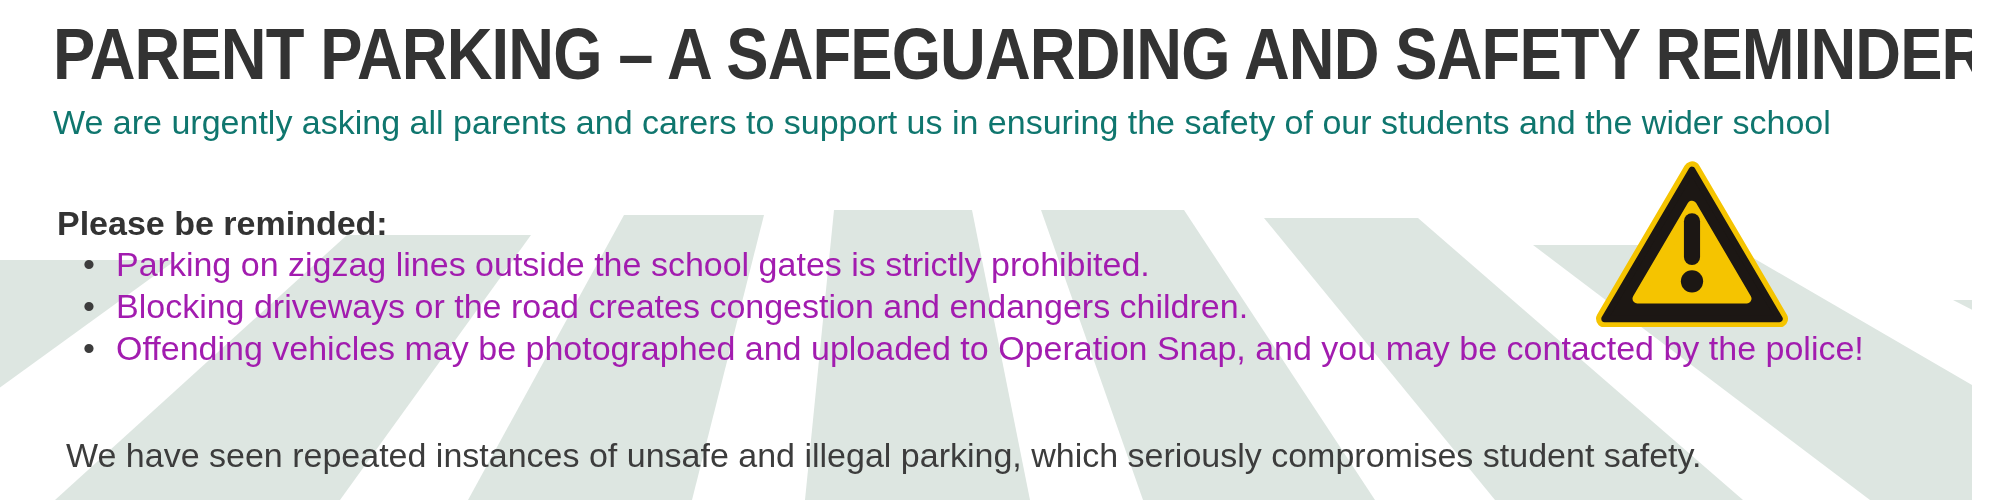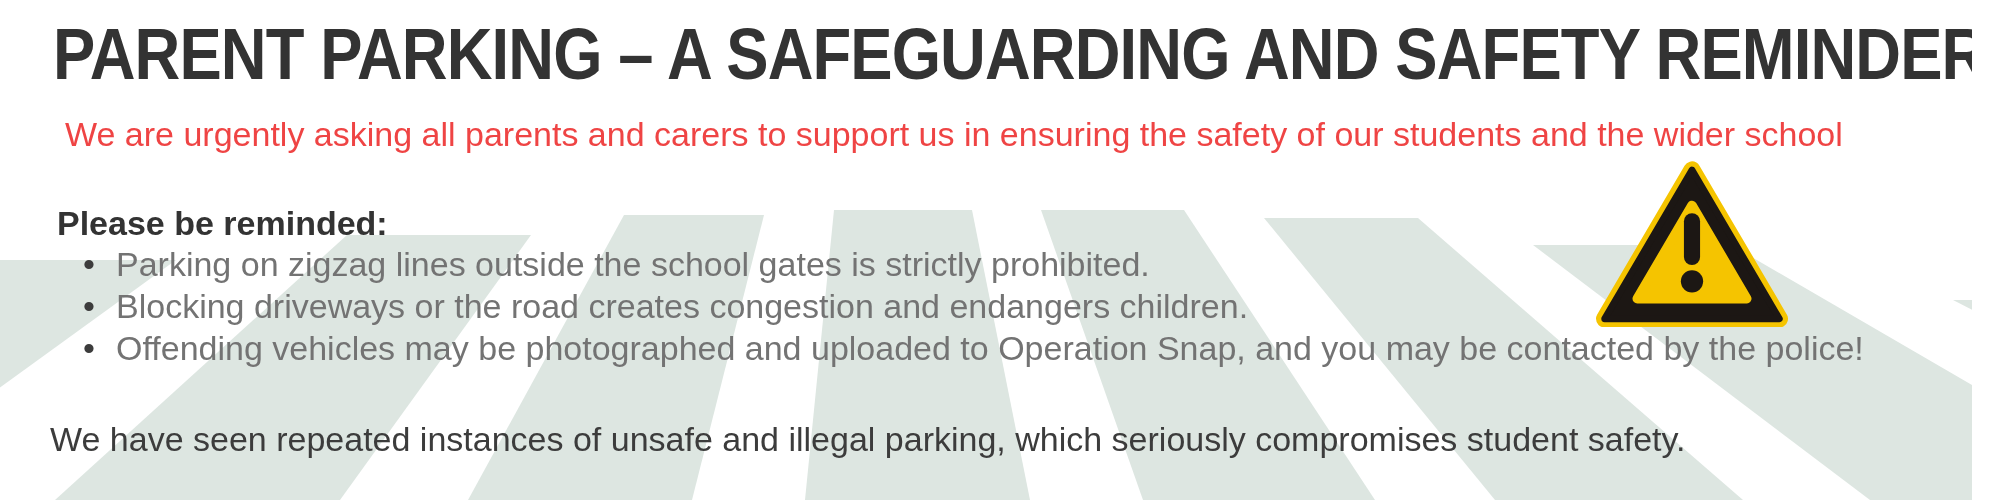--- a/index.html
+++ b/index.html
@@ -31,59 +31,59 @@
     letter-spacing: -1px;
     color: #333333;
     white-space: nowrap;
     transform: scaleX(0.88);
     transform-origin: left top;
     line-height: 1.0;
   }
   .intro {
     position: absolute;
     left: 53px; top: 100px;
-    margin: 12px;
+    margin: 0;
     font-size: 34px;
     line-height: 45px;
-    color: #ef4444;
+    color: #0f766e;
   }
   .intro span { display: block; white-space: nowrap; }
   .reminder-heading {
     position: absolute;
     left: 53px; top: 200px;
     margin: 4px;
     font-size: 34px;
     font-weight: 700;
     color: #333333;
     white-space: nowrap;
   }
   .bullet-list {
     position: absolute;
     left: 83px; top: 243px;
     margin: 0; padding: 0;
     list-style: none;
     font-size: 34px;
     line-height: 42px;
-    color: #737373;
+    color: #a21caf;
   }
   .bullet-list li {
     position: relative;
     padding-left: 33px;
     white-space: nowrap;
   }
   .bullet-list li::before {
     content: "\2022";
     position: absolute;
     left: 0; top: 0;
     color: #3c3c3c;
   }
   .closing {
     position: absolute;
     left: 50px; top: 420px;
-    margin: 0;
+    margin: 16px;
     font-size: 34px;
     color: #3c3c3c;
     white-space: nowrap;
   }
   .warning-icon-box {
     position: absolute;
     left: 1596px; top: 157px;
     width: 192px; height: 170px;
   }
 </style>

